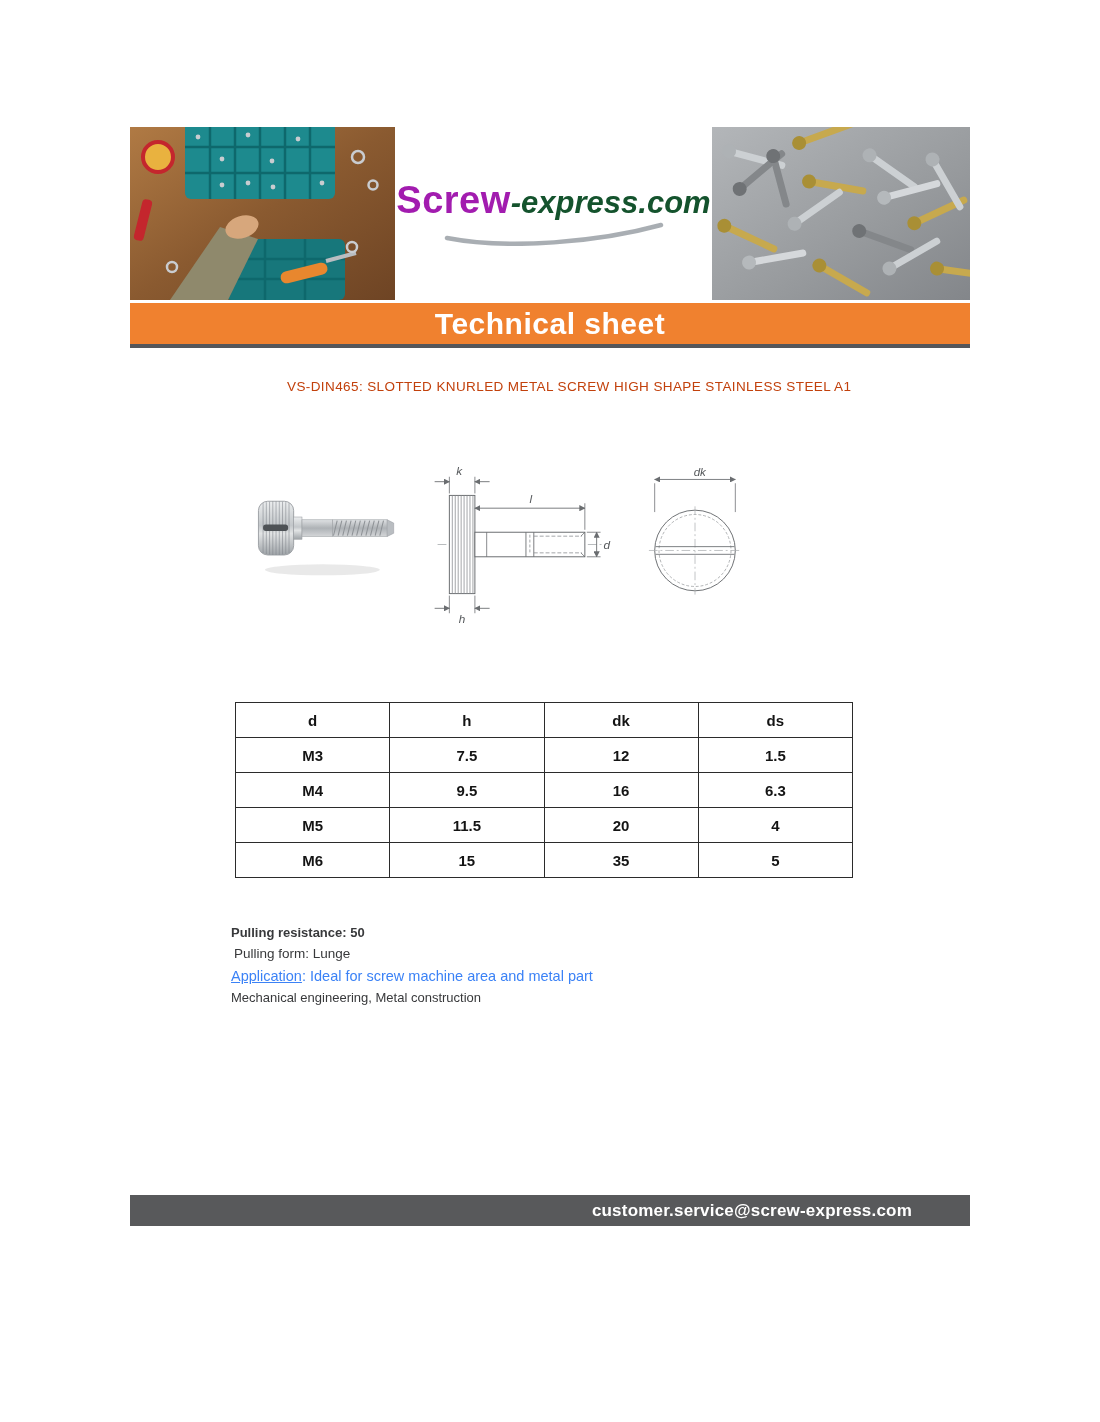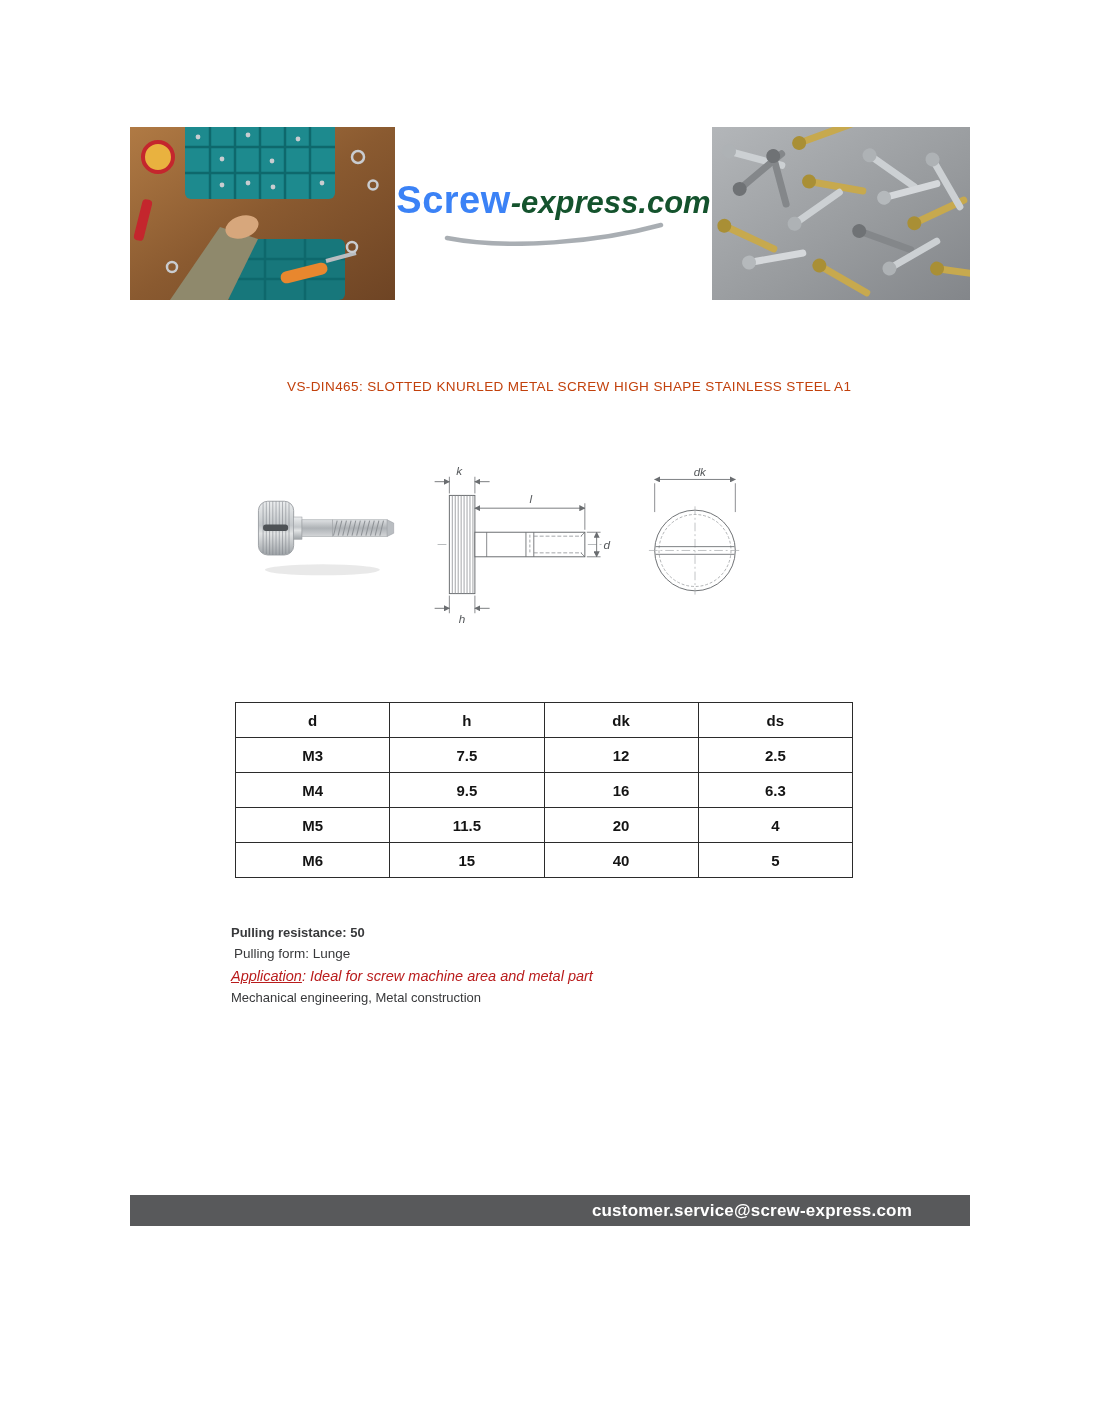--- a/index.html
+++ b/index.html
@@ -8,21 +8,21 @@
   .page { position:relative; width:1100px; height:1422px; background:#fff; overflow:hidden; }
 
   
   .header-banner { position:absolute; left:130px; top:127px; width:840px; height:173px; display:flex; overflow:hidden; }
   .photo { height:100%; flex:0 0 auto; }
   .photo svg { display:block; width:100%; height:100%; }
   .photo-left { width:265px; }
   .photo-right { width:258px; }
   .logo-area { flex:1 1 auto; background:#fff; display:flex; flex-direction:column; align-items:center; justify-content:center; }
   .logo-line { white-space:nowrap; line-height:1; }
-  .logo-screw { font-size:38px; font-weight:bold; color:#3b82f6; letter-spacing:.5px; }
+  .logo-screw { font-size:38px; font-weight:bold; color:#a21caf; letter-spacing:.5px; }
   .logo-express { font-size:31px; font-weight:bold; font-style:italic; color:#14532d; }
   .logo-swoosh { margin-top:3px; }
 
   
   .orange-bar { position:absolute; left:130px; top:303px; width:840px; height:45px;
     background:#f0812f; border-bottom:4px solid #55565a;
     display:flex; align-items:center; justify-content:center; }
   .orange-bar .t { color:#fff; font-size:30px; font-weight:bold; letter-spacing:.5px; }
 
   
@@ -37,21 +37,21 @@
 
   
   .spec-table { position:absolute; left:235px; top:702px; width:618px; border-collapse:collapse; table-layout:fixed; }
   .spec-table td { border:1px solid #2b2b2b; height:35px; text-align:center; vertical-align:middle;
     font-weight:bold; font-size:15px; color:#141414; }
 
   
   .details { position:absolute; left:231px; top:925px; color:#38393b; }
   .details .d1 { font-size:13px; margin-bottom:6px;font-weight:bold; }
   .details .d2 { font-size:13.5px; margin-bottom:7px; padding-left:3px; }
-  .details .d3 { font-size:14.5px; margin-bottom:6px; color:#b91c1c;font-style:italic; }
+  .details .d3 { font-size:14.5px; margin-bottom:6px; color:#3b82f6; }
   .details .d4 { font-size:13px; }
   .details .u { text-decoration:underline; }
 
   
   .footer-bar { position:absolute; left:130px; top:1195px; width:840px; height:31px; background:#58595b;
     display:flex; align-items:center; justify-content:flex-end; padding-right:58px; }
   .footer-bar .email { color:#fff; font-size:17px; font-weight:bold; letter-spacing:.2px; }
 </style>
 </head>
 <body>
@@ -195,20 +195,23 @@
             </g>
           <g transform="translate(228,142) rotate(8)">
               <rect y="-3.5" width="40" height="7" rx="3" fill="#c7a94e"></rect>
               <circle cx="-3" r="7" fill="#a98f35"></circle>
             </g>
         </g>
       </svg>
     </div>
   </div>
 
+  <div class="orange-bar">
+    <span class="t">Technical sheet</span>
+  </div>
 
   <div class="doc-title">VS-DIN465: SLOTTED KNURLED METAL SCREW HIGH SHAPE STAINLESS STEEL A1</div>
 
   <div class="screw-photo">
     <svg viewBox="0 0 160 95">
       <defs>
         <linearGradient id="mh" x1="0" y1="0" x2="0" y2="1">
           <stop offset="0" stop-color="#eceeef"></stop>
             <stop offset=".45" stop-color="#c3c7ca"></stop>
           <stop offset=".6" stop-color="#e2e4e5"></stop>
@@ -340,38 +343,38 @@
       <tr>
         <td>d</td>
         <td>h</td>
         <td>dk</td>
         <td>ds</td>
       </tr>
       <tr>
         <td>M3</td>
         <td>7.5</td>
         <td>12</td>
-        <td>2.5</td>
+        <td>1.5</td>
       </tr>
       <tr>
         <td>M4</td>
         <td>9.5</td>
         <td>16</td>
         <td>6.3</td>
       </tr>
       <tr>
         <td>M5</td>
         <td>11.5</td>
         <td>20</td>
         <td>4</td>
       </tr>
       <tr>
         <td>M6</td>
         <td>15</td>
-        <td>40</td>
+        <td>35</td>
         <td>5</td>
       </tr>
     </tbody>
   </table>
 
   <div class="details">
     <div class="d1">Pulling resistance: 50</div>
     <div class="d2">Pulling form: Lunge</div>
     <div class="d3">
       <span class="u">Application</span><span>: Ideal for screw machine area and metal part</span>

